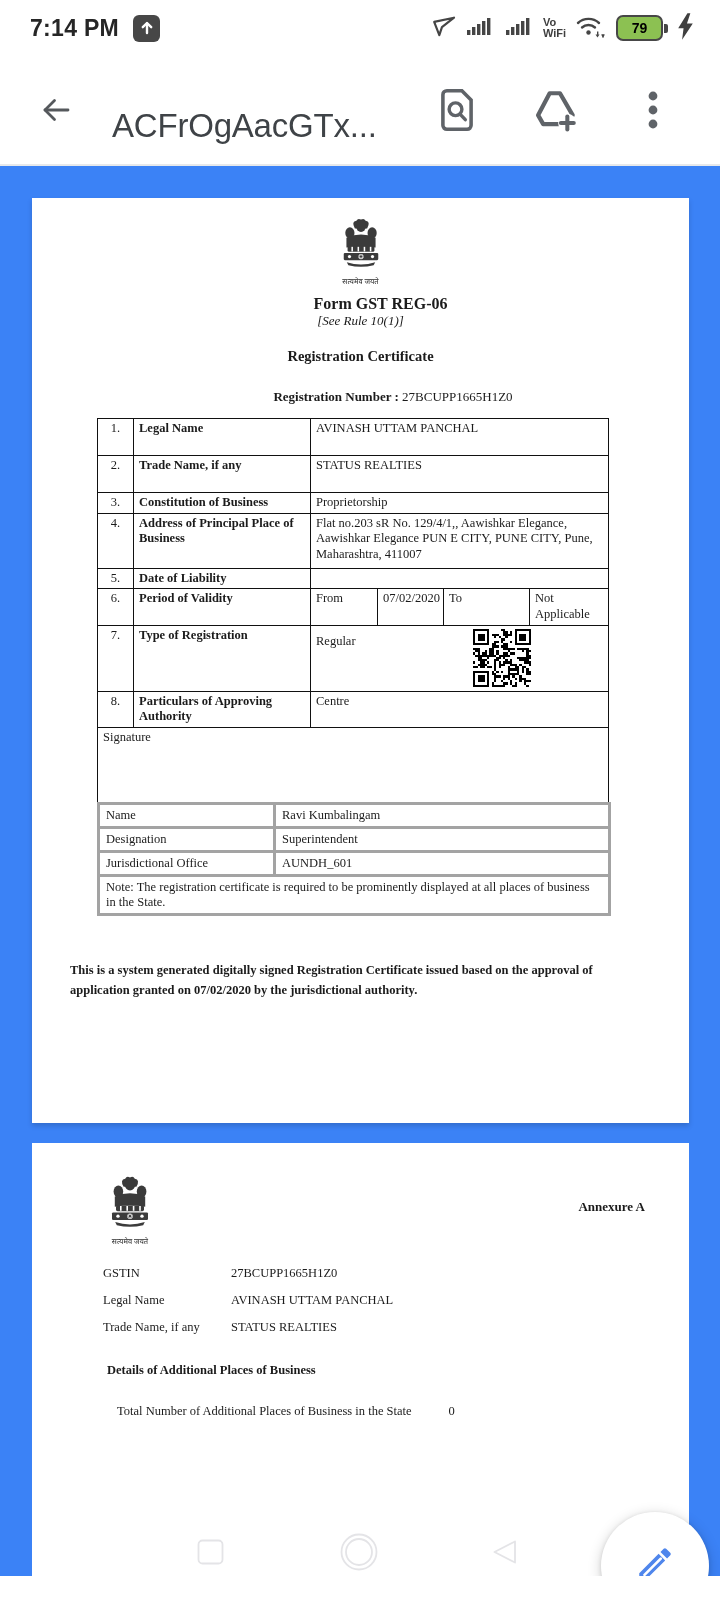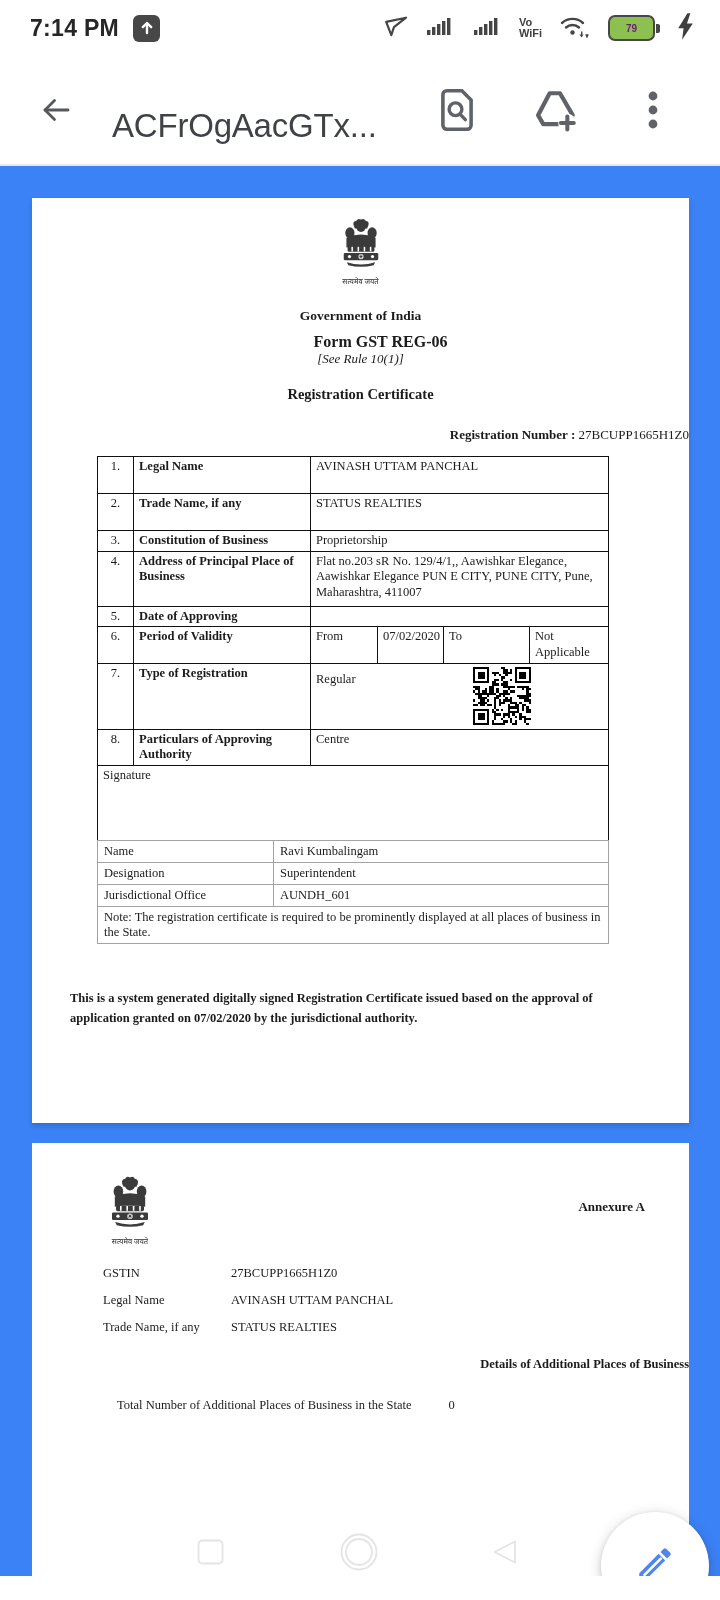--- a/index.html
+++ b/index.html
@@ -7,26 +7,26 @@
           font-family:"Liberation Sans",sans-serif;}
 
   
   .status-bar{position:absolute;top:0;left:0;width:720px;height:56px;background:#fff;
               display:flex;align-items:center;justify-content:space-between;
               padding:0 26px 0 30px;box-sizing:border-box;}
   .sb-left{display:flex;align-items:center;gap:14px;}
   .sb-time{font-size:23px;font-weight:bold;color:#262626;letter-spacing:.3px;}
   .sb-upload{width:27px;height:27px;background:#474747;border-radius:6px;display:flex;
              align-items:center;justify-content:center;}
-  .sb-right{display:flex;align-items:center;gap:17px;}
+  .sb-right{display:flex;align-items:center;gap:9px;}
   .vowifi{font-size:11px;font-weight:bold;color:#3f3f3f;line-height:11px;}
   .battery{display:flex;align-items:center;}
   .batt-body{width:43px;height:22px;border:2.5px solid #474747;border-radius:7px;
              background:#8cc152;display:flex;align-items:center;justify-content:center;}
-  .batt-num{font-size:10px;font-weight:bold;color:#701a75;}
+  .batt-num{font-size:14px;font-weight:bold;color:#000000;}
   .batt-nub{width:4px;height:9px;background:#474747;border-radius:0 2px 2px 0;margin-left:1px;}
 
   
   .app-bar{position:absolute;top:56px;left:0;width:720px;height:110px;background:#fff;
            display:flex;align-items:center;box-sizing:border-box;
            border-bottom:2px solid #e7e9eb;}
   .ab-back{margin-left:34px;width:44px;height:44px;display:flex;align-items:center;justify-content:center;cursor:pointer;}
   .ab-title{margin-left:34px;font-size:33px;color:#3f4347;letter-spacing:-.2px;flex:1;
             white-space:nowrap;overflow:hidden;margin-top:32px;}
   .ab-actions{display:flex;align-items:center;gap:52px;margin-right:44px;}
@@ -39,48 +39,48 @@
   .page1{top:32px;height:925px;box-shadow:0 3px 5px rgba(0,0,0,.16);}
   .page2{top:977px;height:457px;}
 
   
   .p1-head{padding-top:17px;text-align:center;}
   .motto{font-size:7.5px;color:#2c2c2c;margin-top:1px;}
   .h-gov{margin-top:22px;font-size:13.5px;font-weight:bold;}
   .h-form{margin-top:9px;font-size:16px;font-weight:bold;padding-left:40px;}
   .h-rule{font-size:13px;font-style:italic;}
   .h-cert{margin-top:19px;font-size:14.5px;font-weight:bold;}
-  .reg-line{margin:24px 0 0 65px;font-size:13px;text-align:right;}
+  .reg-line{margin:24px 0 0 65px;font-size:13px;text-align:center;}
   .reg-line b{font-weight:bold;}
 
   
   .tbl-wrap{margin:13px 0 0 65px;width:511px;}
   table.cert{border-collapse:collapse;width:511px;table-layout:fixed;}
   table.cert td{border:1px solid #111;padding:2px 5px;vertical-align:top;
                 font-size:12.5px;line-height:1.25;overflow:hidden;}
   td.num{text-align:center;}
   td.lbl{font-weight:bold;}
   tr.h38 td{height:32px;} tr.h20 td{height:14px;} tr.h56 td{height:50px;}
   tr.h23 td{height:17px;} tr.h67 td{height:61px;}
   td.sig-cell{height:70px;font-size:12.5px;}
   .qr-flex{display:flex;align-items:flex-start;}
   .qr-reg{margin-top:6px;}
   .qr-box{margin-left:auto;margin-right:72px;margin-top:1px;line-height:0;}
   table.officer{border-collapse:collapse;width:511px;table-layout:fixed;margin-top:-1px;}
-  table.officer td{border:1px solid #a3a3a3;padding:3px 6px;font-size:12.5px;height:15px;vertical-align:middle;}
+  table.officer td{border:3px solid #a3a3a3;padding:3px 6px;font-size:12.5px;height:15px;vertical-align:middle;}
   .p1-footer{margin:44px 40px 0 38px;font-size:12.5px;font-weight:bold;line-height:1.6;text-align:left;}
 
   
   .p2-top{display:flex;padding:30px 44px 0 68px;}
   .p2-emblem{text-align:center;width:60px;}
   .annexure{margin-left:auto;margin-top:26px;font-size:13px;font-weight:bold;}
   .p2-fields{margin:20px 0 0 71px;font-size:12.5px;}
   .p2-row{display:flex;margin-bottom:12px;}
   .p2-label{width:128px;}
-  .p2-heading{margin:22px 0 0 75px;font-size:12.5px;font-weight:bold;text-align:right;}
+  .p2-heading{margin:28px 0 0 75px;font-size:12.5px;font-weight:bold;}
   .p2-total{display:flex;margin:26px 0 8px 85px;font-size:12.5px;}
   .p2-total-val{margin-left:37px;}
 
   
   .fab{position:absolute;left:601px;top:1346px;width:108px;height:108px;border-radius:50%;
        background:#fff;box-shadow:0 3px 14px rgba(0,0,0,.18),0 1px 4px rgba(0,0,0,.12);
        display:flex;align-items:center;justify-content:center;cursor:pointer;}
 
   
   .nav-icon{position:absolute;}
@@ -228,21 +228,20 @@
                 <circle cx="15" cy="49.7" r="2.1"></circle>
                 <circle cx="45" cy="49.7" r="2.1"></circle>
               </g>
               <circle cx="30" cy="49.7" r="1.3" fill="#3b3b3b"></circle>
               <g stroke="#3b3b3b" stroke-width=".7">
                 <path d="M30 46.3v6.8M26.6 49.7h6.8M27.6 47.3l4.8 4.8M32.4 47.3l-4.8 4.8"></path>
               </g>
             </svg>
         </span>
         <div class="motto">सत्यमेव जयते</div>
-        <div class="h-gov">Government of India</div>
         <div class="h-form">Form GST REG-06</div>
         <div class="h-rule">[See Rule 10(1)]</div>
         <div class="h-cert">Registration Certificate</div>
         <div class="reg-line">
           <b>Registration Number :</b>&nbsp;<span>27BCUPP1665H1Z0</span>
         </div>
       </div>
 
       <div class="tbl-wrap">
         <table class="cert">
@@ -270,21 +269,21 @@
                 <td class="lbl">Constitution of Business</td>
                 <td colspan="4">Proprietorship</td>
               </tr>
           <tr class="h56">
                 <td class="num">4.</td>
                 <td class="lbl">Address of Principal Place of Business</td>
                 <td colspan="4">Flat no.203 sR No. 129/4/1,, Aawishkar Elegance, Aawishkar Elegance PUN E CITY, PUNE CITY, Pune, Maharashtra, 411007</td>
               </tr>
           <tr class="h20">
                 <td class="num">5.</td>
-                <td class="lbl">Date of Approving</td>
+                <td class="lbl">Date of Liability</td>
                 <td colspan="4"></td>
               </tr>
           <tr class="h23">
                 <td class="num">6.</td>
                 <td class="lbl">Period of Validity</td>
                 <td>From</td>
                 <td>07/02/2020</td>
                 <td>To</td>
                 <td>Not Applicable</td>
               </tr>

